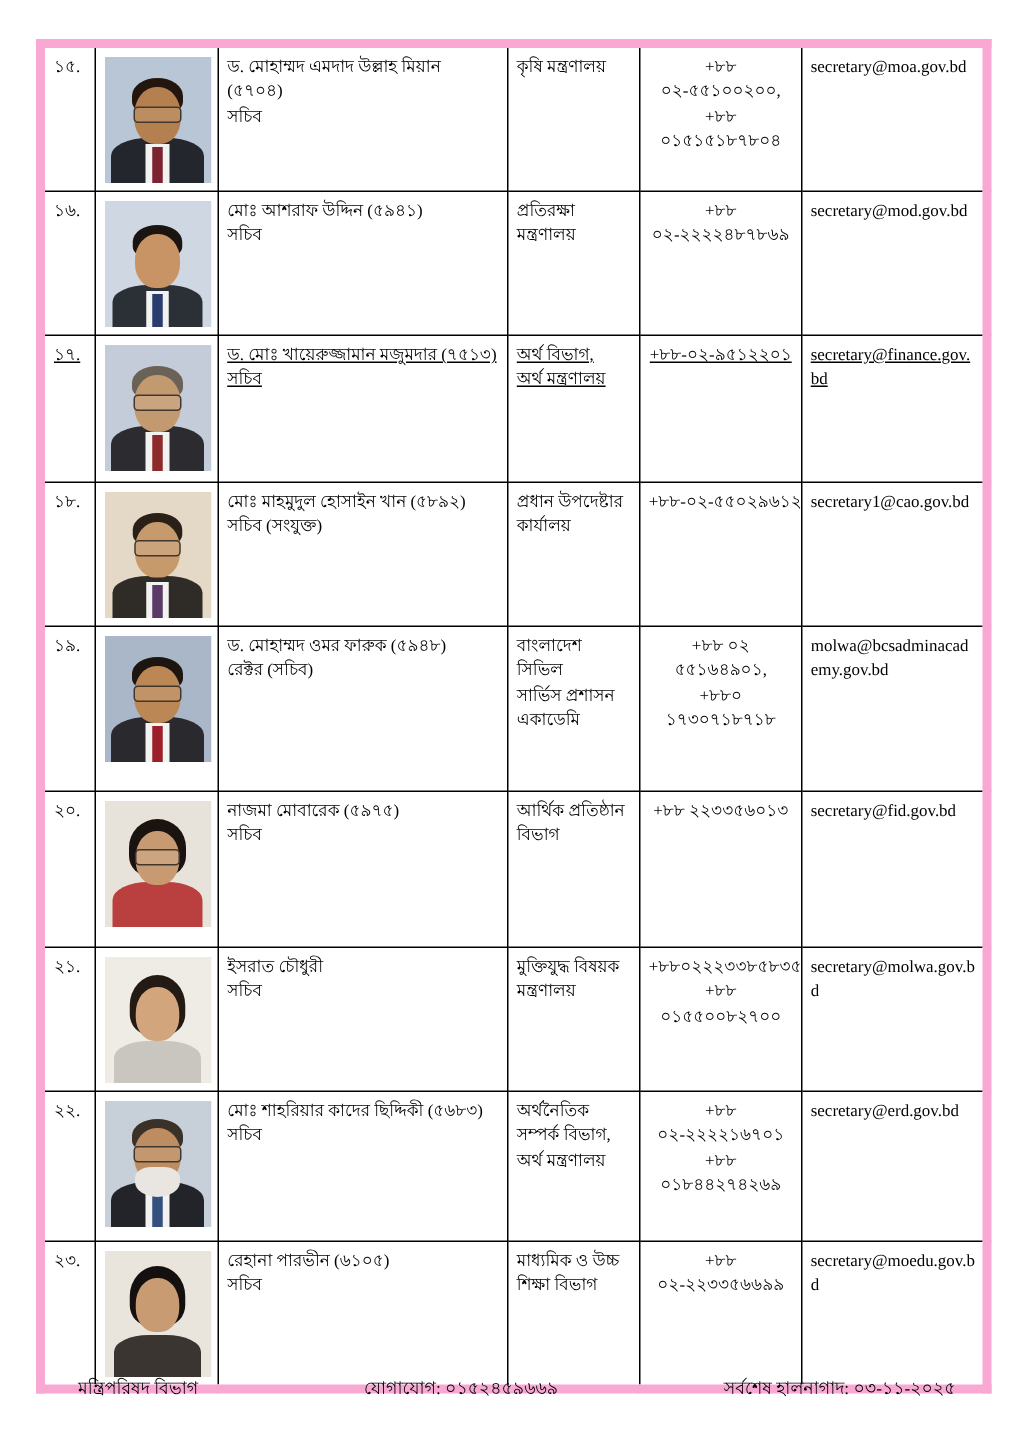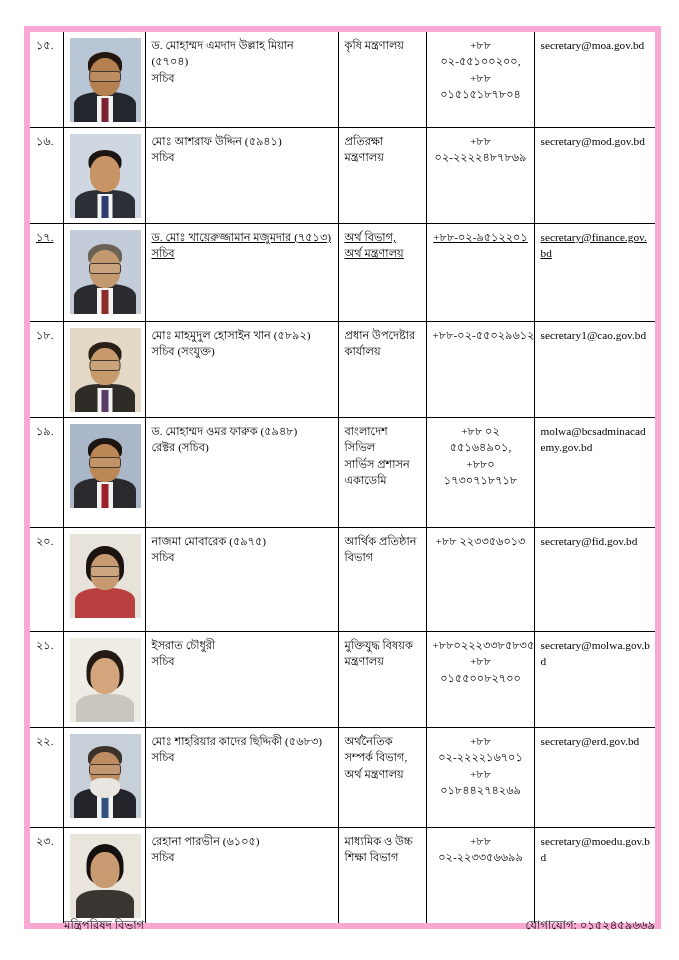--- a/index.html
+++ b/index.html
@@ -102,21 +102,21 @@
   td.name { font-size: 11.6px; }
   td.name .line2 { display: block; }
   td.min { font-size: 11.2px; }
   td.min .l { display: block; }
   td.phone { font-size: 11.2px; white-space: normal; }
   td.phone .l { display: block; text-align: center; }
   td.mail { font-size: 11.2px; word-break: break-all; }
 
   .footer {
     position: absolute;
-    left: 40px;
+    left: 28px;
     right: 24px;
     bottom: 24px;
     display: flex;
     justify-content: space-between;
     align-items: baseline;
     font-size: 11.6px;
     color: #000;
     font-family: "Liberation Serif", serif;
   }
   .footer .f-left  { padding-left: 24px; }
@@ -382,15 +382,16 @@
         </td>
         <td class="mail">secretary@moedu.gov.bd</td>
       </tr>
 
     </tbody>
   </table>
 
   <div class="footer">
     <div class="f-left">মন্ত্রিপরিষদ বিভাগ</div>
     <div class="f-mid">যোগাযোগ: ০১৫২৪৫৯৬৬৯</div>
+    <div class="f-right">সর্বশেষ হালনাগাদ: ০৩-১১-২০২৫</div>
   </div>
 
 </div>
 
 </body></html>

